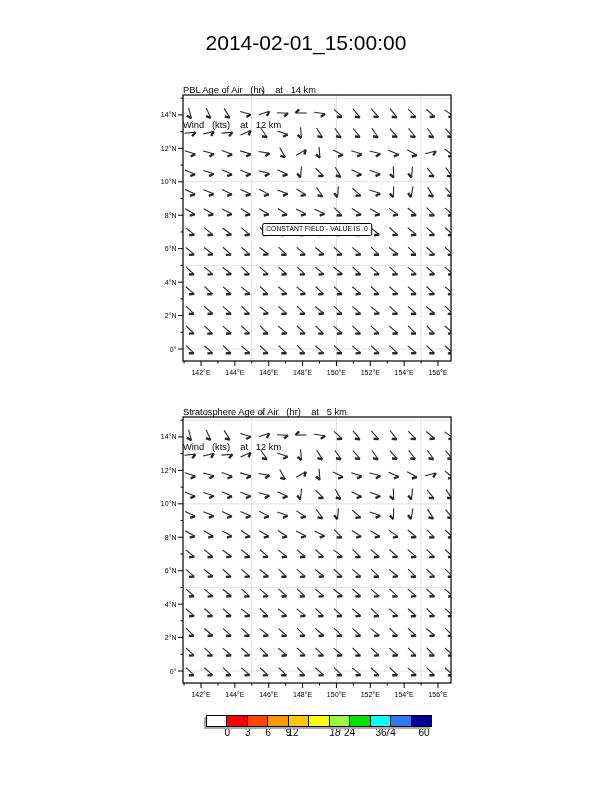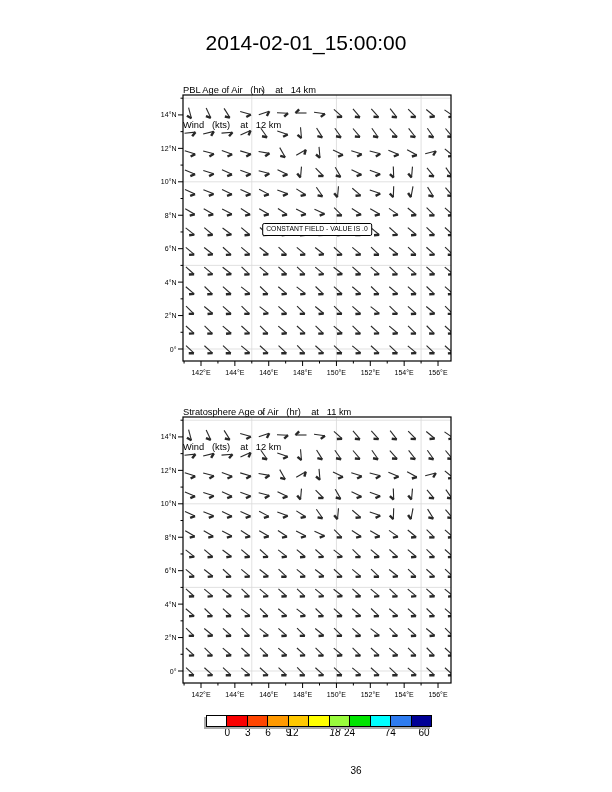--- a/index.html
+++ b/index.html
@@ -26,21 +26,21 @@
 
 <div class="page">
   <div class="title">2014-02-01_15:00:00</div>
 
   <div class="hdr top">
     <div>PBL Age of Air   (hr)    at   14 km</div>
     <div>Wind   (kts)    at   12 km</div>
   </div>
 
   <div class="hdr bottom">
-    <div>Stratosphere Age of Air   (hr)    at   11 km</div>
+    <div>Stratosphere Age of Air   (hr)    at   5 km</div>
     <div>Wind   (kts)    at   12 km</div>
   </div>
 
   <svg class="figure" width="612" height="792" viewBox="0 0 612 792">
       <g>
         <g stroke="#d9d9d9" stroke-width="0.8">
           <line x1="251.79" x2="251.79" y1="95" y2="361"></line>
           <line x1="336.44" x2="336.44" y1="95" y2="361"></line>
           <line x1="421.09000000000003" x2="421.09000000000003" y1="95" y2="361"></line>
           <line x1="183" x2="451" y1="349" y2="349"></line>
@@ -1876,17 +1876,17 @@
       <div class="seg" style="background: rgb(0, 0, 150);"></div>
     </div>
   <div class="cbar-labels">
       <span style="left: 227.364px;">0</span>
       <span style="left: 247.727px;">3</span>
       <span style="left: 268.091px;">6</span>
       <span style="left: 288.455px;">9</span>
       <span style="left: 293px;">12</span>
       <span style="left: 335px; font-style: italic;">18</span>
       <span style="left: 349.545px;">24</span>
-      <span style="left: 356px; margin-top: 38px;">36</span>
+      <span style="left: 381px;">36</span>
       <span style="left: 390.273px;">74</span>
       <span style="left: 424px;">60</span>
     </div>
 </div>
 
 </body></html>

